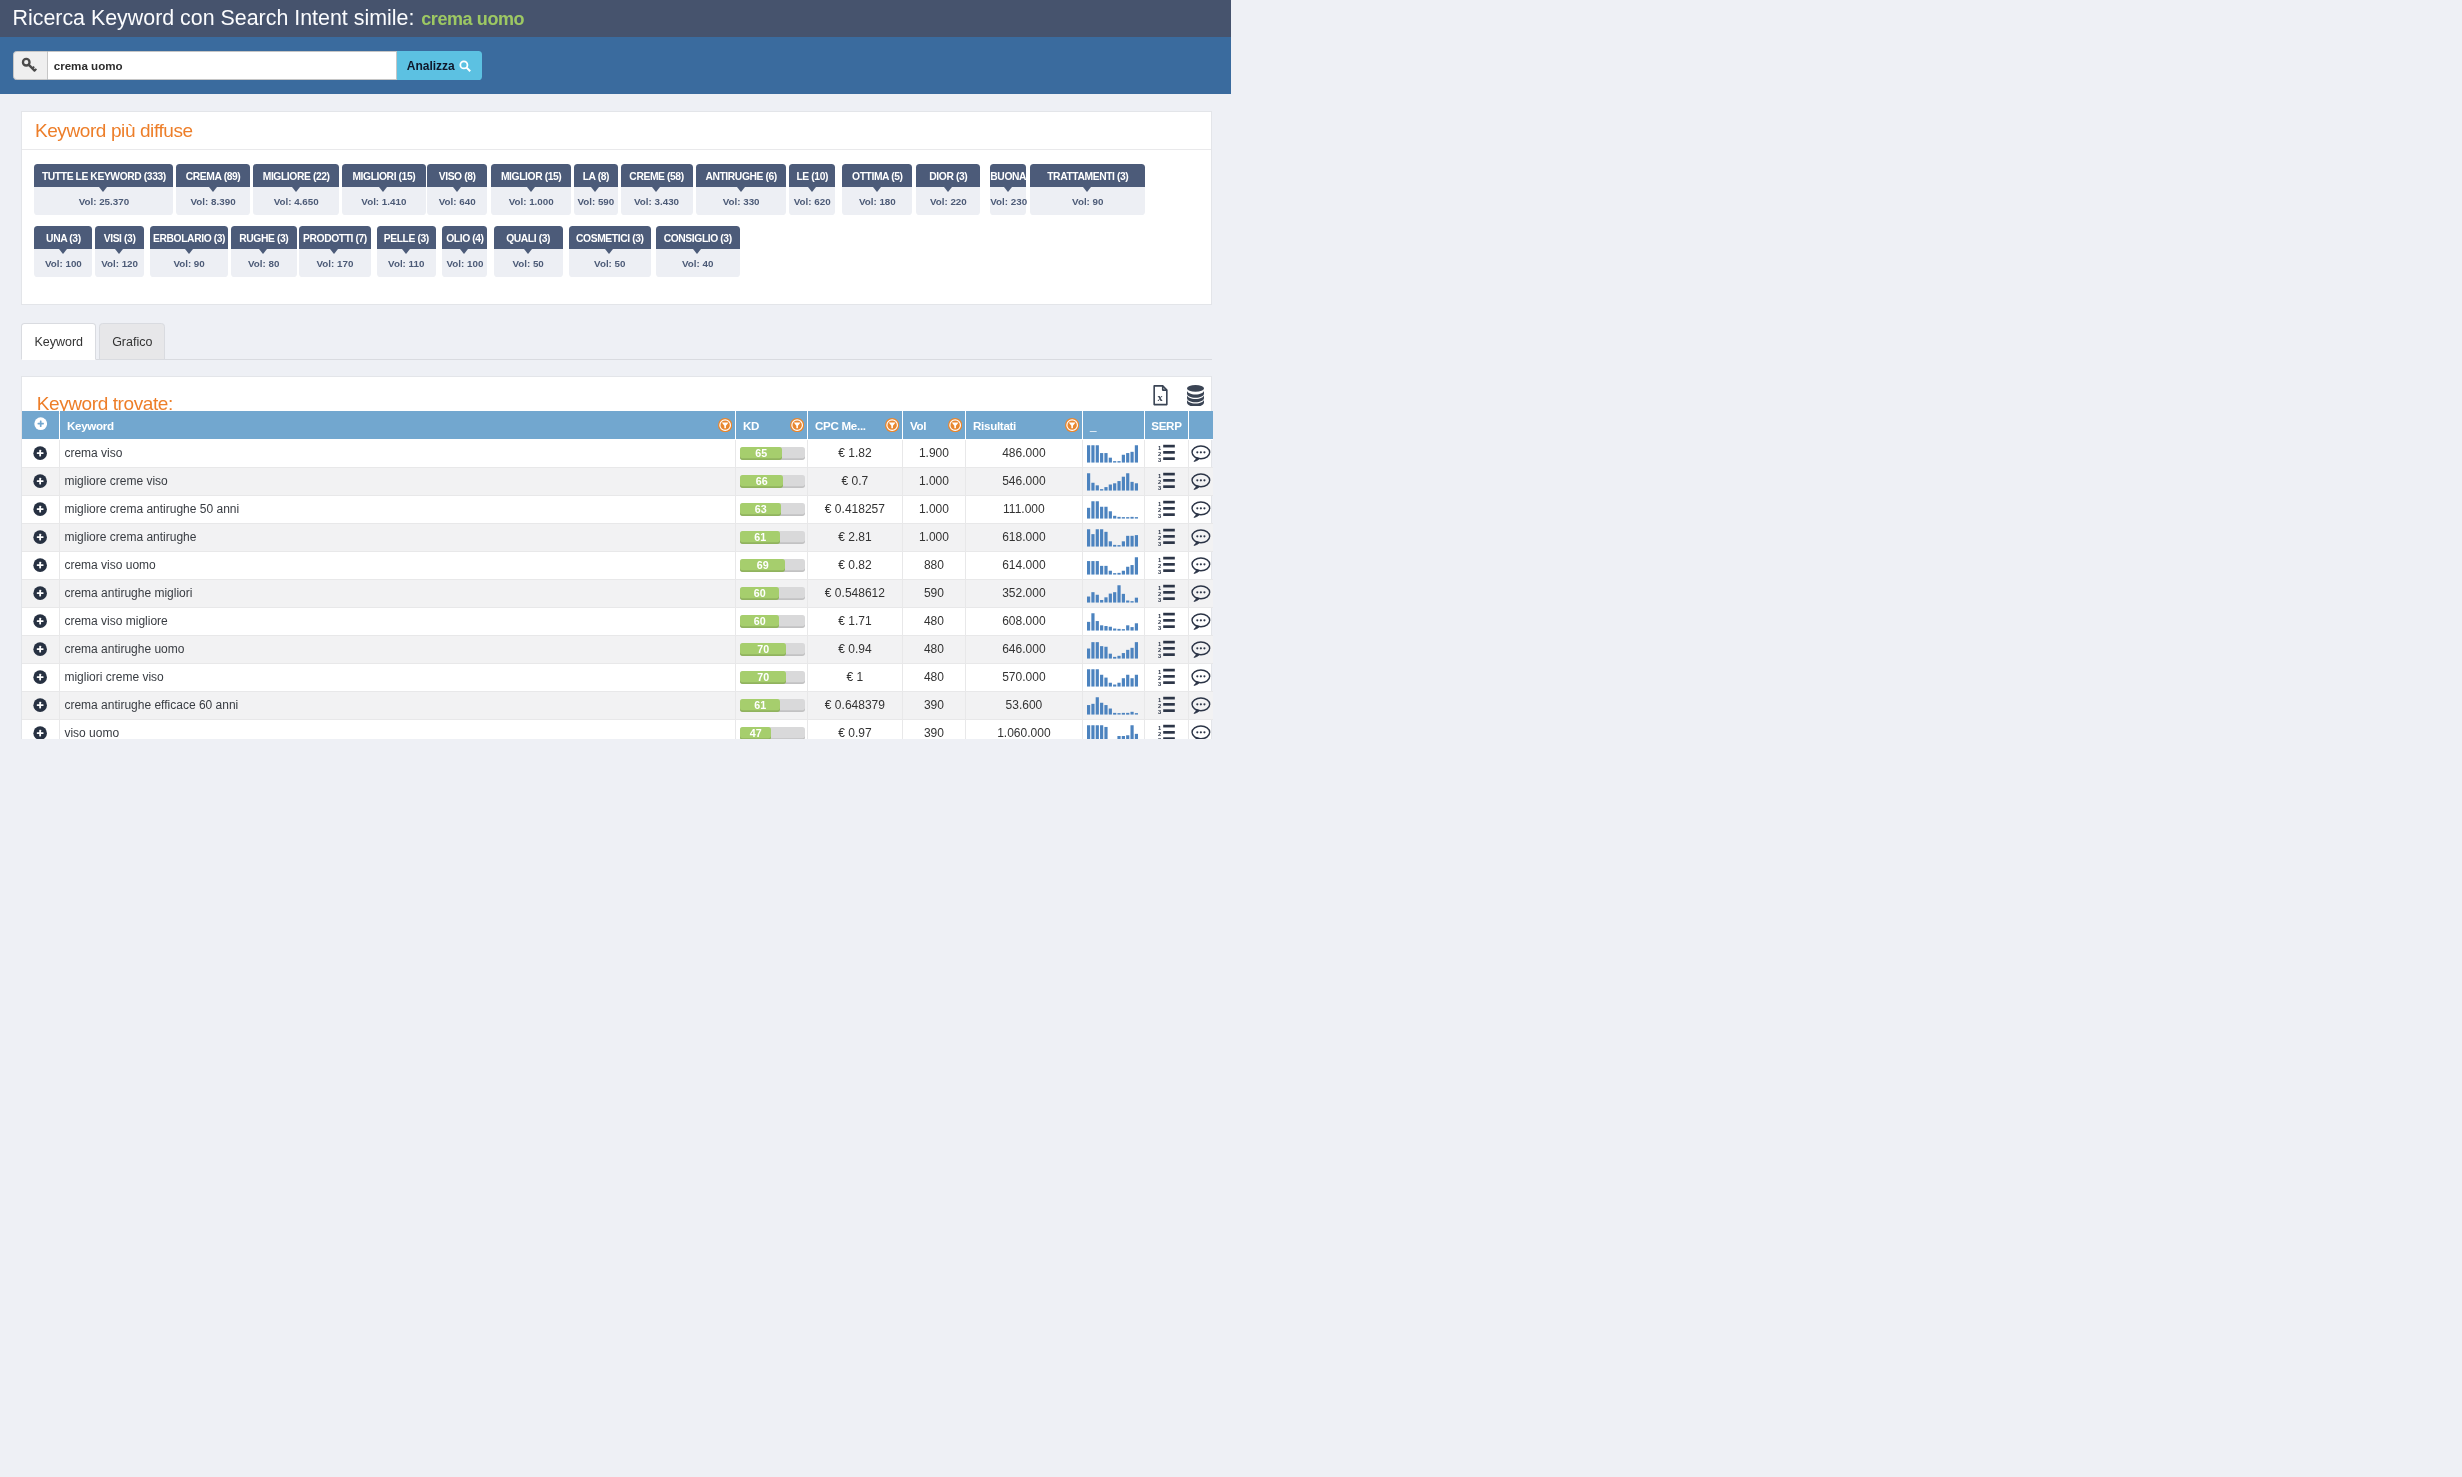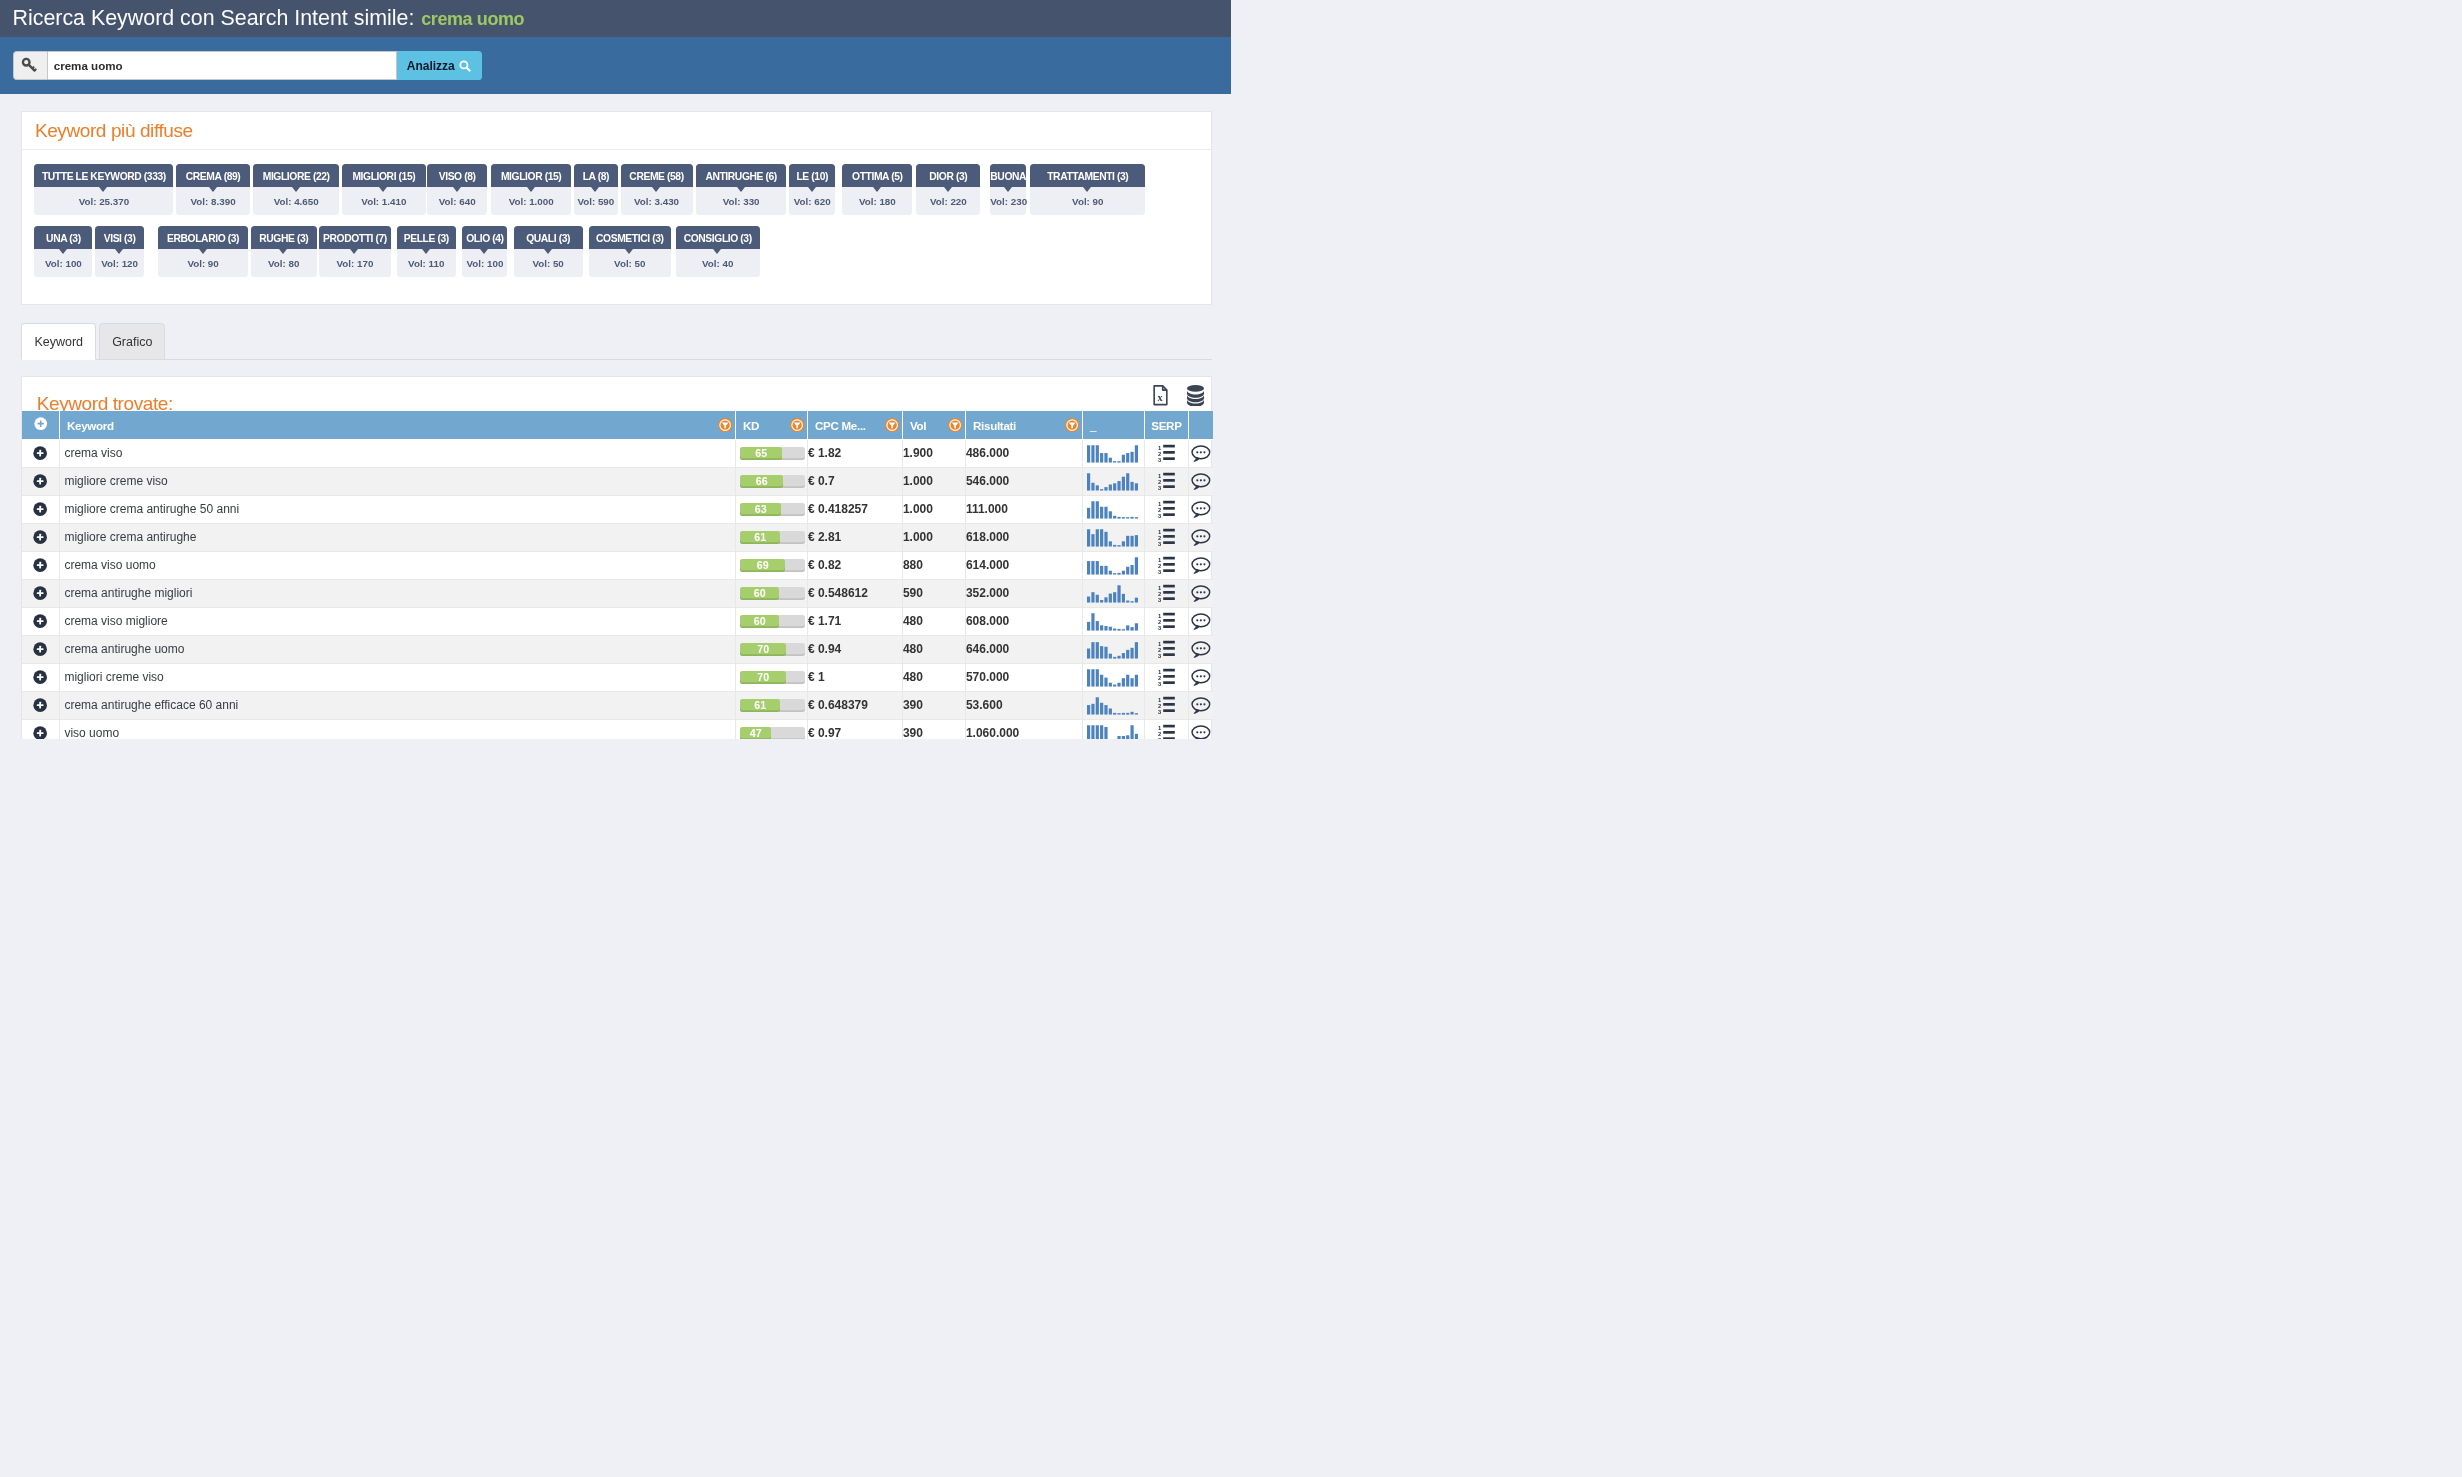--- a/index.html
+++ b/index.html
@@ -46,21 +46,21 @@
   letter-spacing:-0.3px; text-align:left; padding-left:7.1px; position:relative;
   border-left:1.8px solid #fff; border-bottom:1.8px solid #fff;}
 th:first-child {border-left:none; text-align:center; padding-left:0;}
 th .flt {position:absolute; right:2.7px; top:6.7px;}
 td {height:28px; border:0.9px solid #e8e8e9; font-size:12px; color:#333; vertical-align:middle;
   overflow:hidden; white-space:nowrap;}
 td:first-child {border-left:none; text-align:center;}
 td:last-child {border-right:none;}
 tr.alt td {background:#f2f2f3;}
 td.kw {padding-left:4.5px; color:#383c42;}
-td.c {text-align:left;font-weight:bold;}
+td.c {text-align:center;}
 .track {width:65px; height:13.4px; margin-left:4.3px; background:#d9d9da; border-radius:2.7px;
   box-shadow:inset 0 -1.8px 0 rgba(0,0,0,0.10);}
 .fill {height:13.4px; background:#a6ce6d; border-radius:2.7px; text-align:center; color:#fff;
   font-size:10.7px; font-weight:700; line-height:13.4px; box-shadow:inset 0 -1.8px 0 rgba(0,0,0,0.13);}
 .spark {display:block; margin-left:4.5px;}
 td .ic {display:flex; align-items:center; justify-content:center;}
 td svg {display:block;}
 
 </style></head><body>
 <div class="topbar">
@@ -149,21 +149,21 @@
 </div>
         <div class="trow trow2">
 <div class="tag" style="width:58px;margin-left:0px">
             <div class="hd"><span>UNA (3)</span></div>
             <div class="bd"><span>Vol: 100</span></div>
           </div>
 <div class="tag" style="width:49px;margin-left:2.7px">
             <div class="hd"><span>VISI (3)</span></div>
             <div class="bd"><span>Vol: 120</span></div>
           </div>
-<div class="tag" style="width:90px;margin-left:14px">
+<div class="tag" style="width:78px;margin-left:6px">
             <div class="hd"><span>ERBOLARIO (3)</span></div>
             <div class="bd"><span>Vol: 90</span></div>
           </div>
 <div class="tag" style="width:66px;margin-left:2.7px">
             <div class="hd"><span>RUGHE (3)</span></div>
             <div class="bd"><span>Vol: 80</span></div>
           </div>
 <div class="tag" style="width:72px;margin-left:2.2px">
             <div class="hd"><span>PRODOTTI (7)</span></div>
             <div class="bd"><span>Vol: 170</span></div>

